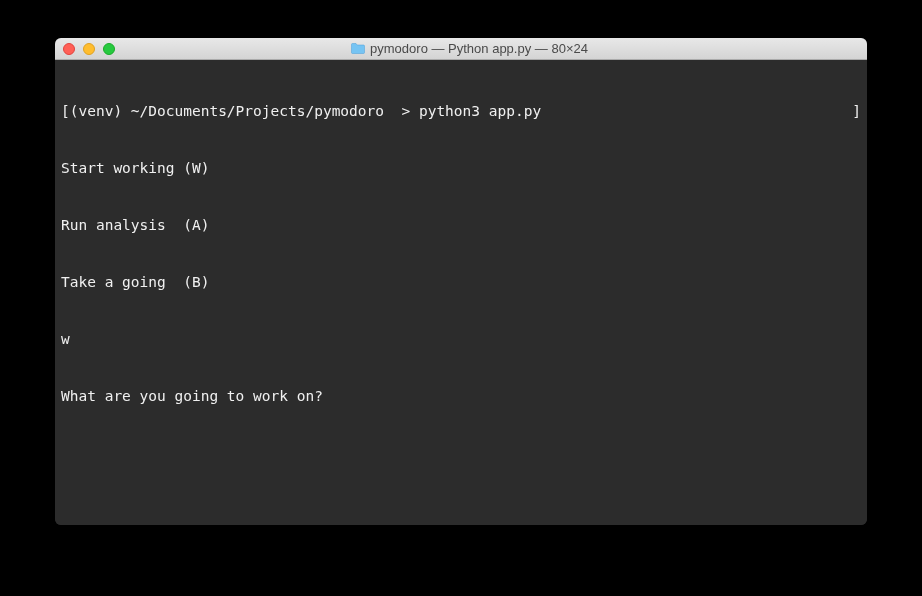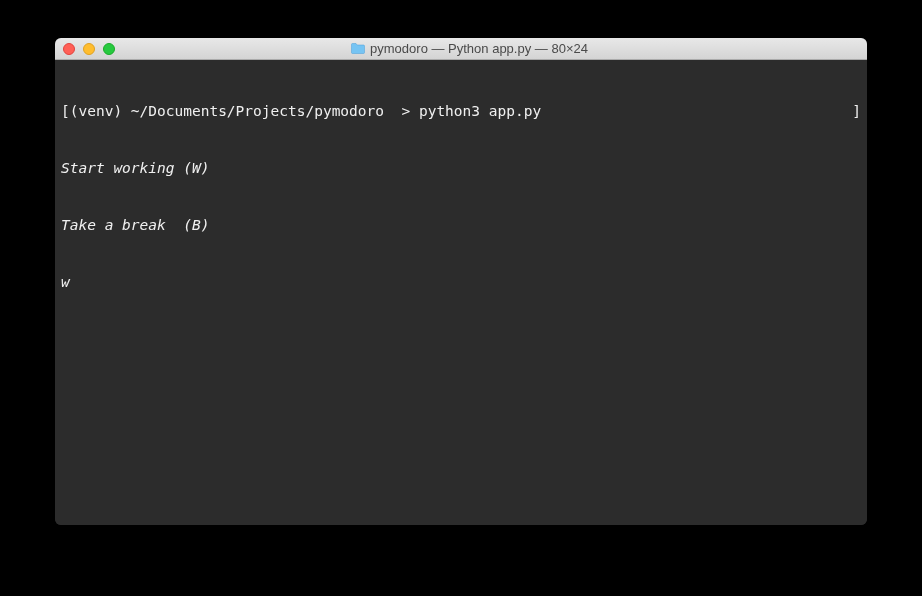--- a/index.html
+++ b/index.html
@@ -90,21 +90,20 @@
     }
     .prompt-left-bracket,
     .prompt-right-bracket {
       color: #f0f0f0;
     }
     .prompt-content {
       flex: 1;
     }
     .terminal-line {
       min-height: 19px;
-      font-style: italic;
     }
   </style>
 </head>
 <body>
 
 <div class="terminal-window">
   <div class="titlebar">
     <div class="traffic-lights">
       <div class="light red"></div>
       <div class="light yellow"></div>
@@ -115,21 +114,23 @@
         <svg width="14" height="11" viewBox="0 0 14 11">
           <path d="M0.5 1.5 C0.5 0.9 0.9 0.5 1.5 0.5 L5 0.5 L6.2 2 L12.5 2 C13.1 2 13.5 2.4 13.5 3 L13.5 9.5 C13.5 10.1 13.1 10.5 12.5 10.5 L1.5 10.5 C0.9 10.5 0.5 10.1 0.5 9.5 Z" fill="#76c4f3" stroke="#4a9fd8" stroke-width="0.5"></path>
         </svg>
       </span>
       <span class="window-title">pymodoro — Python app.py — 80×24</span>
     </div>
   </div>
   <div class="terminal-body">
     <div class="prompt-line"><span class="prompt-left-bracket">[</span><span class="prompt-content">(venv) ~/Documents/Projects/pymodoro  &gt; python3 app.py</span><span class="prompt-right-bracket">]</span></div>
     <div class="terminal-line">Start working (W)</div>
-    <div class="terminal-line">Take a break  (B)</div>
+    <div class="terminal-line">Run analysis  (A)</div>
+    <div class="terminal-line">Take a going  (B)</div>
     <div class="terminal-line">w</div>
+    <div class="terminal-line">What are you going to work on?</div>
     
     
     
     
     
   </div>
 </div>
 
 </body></html>

